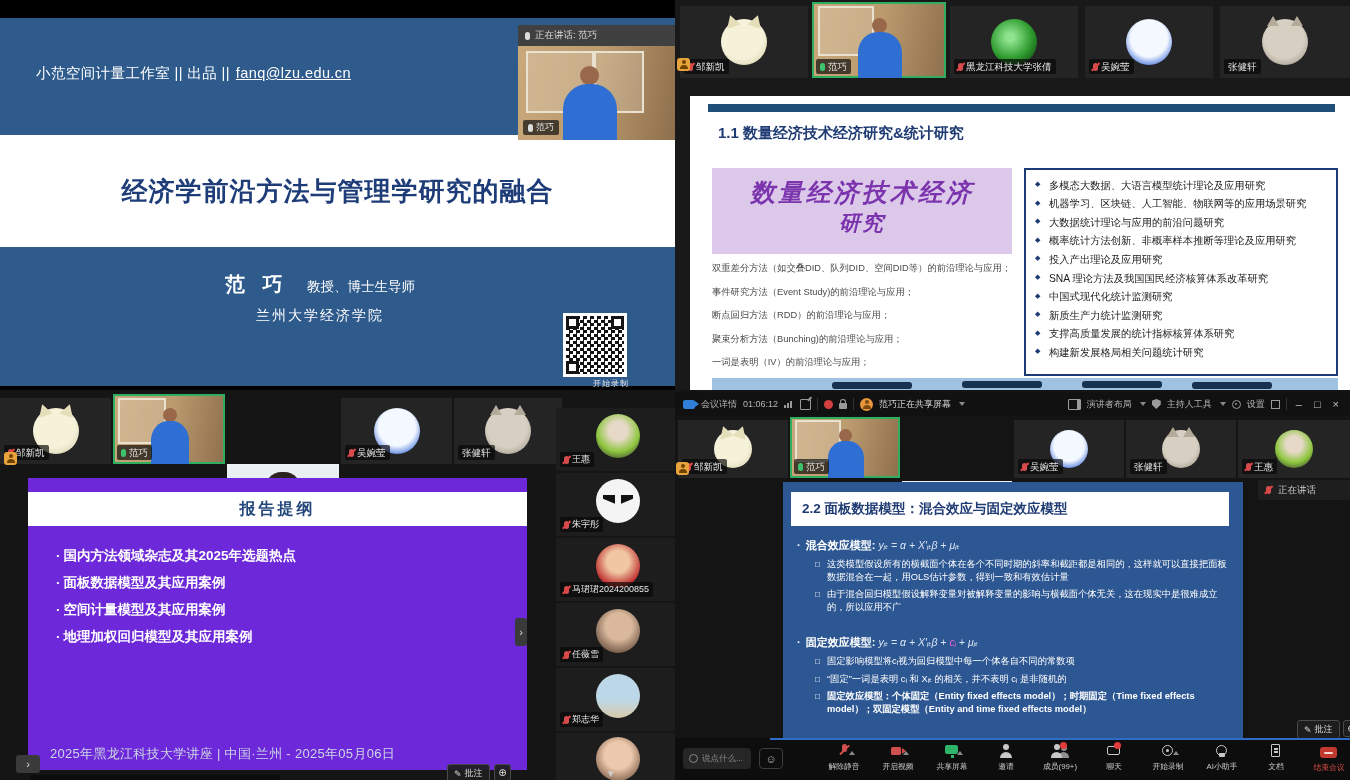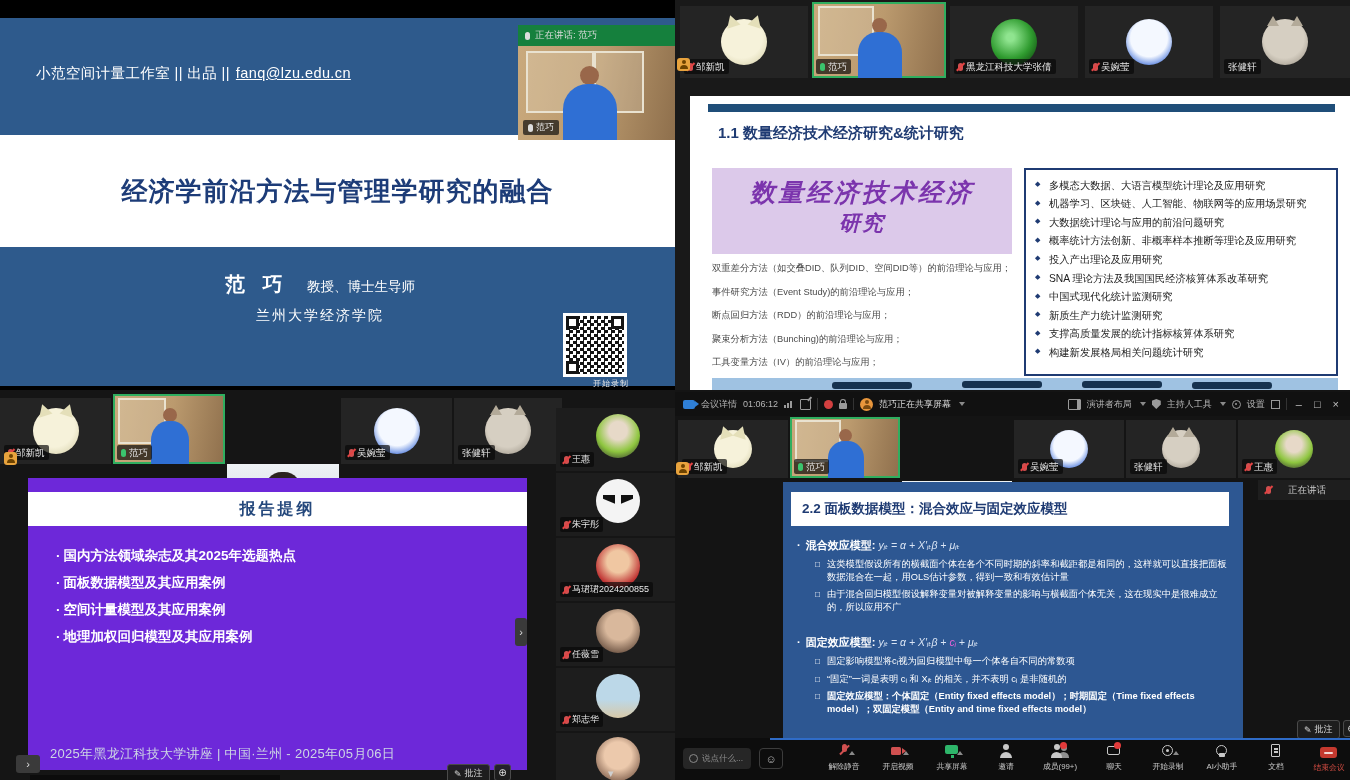--- a/index.html
+++ b/index.html
@@ -54,21 +54,21 @@
   .tl-bot{position:absolute;left:0;top:247px;width:675px;height:139px;background:#2e5a8c;color:#fff;}
   .tl-speaker{position:absolute;left:0;width:640px;top:24px;text-align:center;}
   .tl-speaker b{font-size:20px;letter-spacing:6px;}
   .tl-speaker span{font-size:13.5px;margin-left:14px;}
   .tl-affil{position:absolute;left:0;width:640px;top:60px;text-align:center;font-size:14px;letter-spacing:2px;}
   .qr{position:absolute;right:48px;top:66px;width:64px;height:64px;background:#fff;padding:3px;box-sizing:border-box;}
   .qr-grid{width:100%;height:100%;background:repeating-conic-gradient(#141414 0% 25%,#fff 0% 50%) 0 0/7px 7px;position:relative;}
   .qr-eye{position:absolute;width:13px;height:13px;border:3px solid #141414;background:#fff;box-sizing:border-box;}
   .qr-cap{position:absolute;right:46px;top:131px;font-size:8px;color:#e8e8e8;letter-spacing:1px;}
   .tl-video{position:absolute;right:0;top:25px;width:157px;height:115px;background:#222;}
-  .tl-vhead{height:21px;background:#15803d;display:flex;align-items:center;gap:5px;padding:0 7px;color:#ddd;font-size:9.5px;}
+  .tl-vhead{height:21px;background:#404040;display:flex;align-items:center;gap:5px;padding:0 7px;color:#ddd;font-size:9.5px;}
   .tl-vbody{position:relative;height:94px;}
   .tl-vlabel{position:absolute;left:5px;bottom:5px;background:rgba(16,16,16,.7);padding:1px 5px;font-size:9px;color:#eee;display:flex;gap:3px;align-items:center;border-radius:2px;}
   
   #q-tr{left:675px;top:0;width:675px;height:390px;background:#191919;}
   #tr-slide{position:absolute;left:15px;top:96px;width:660px;height:294px;background:#fff;}
   .tr-navybar{position:absolute;left:18px;top:8px;width:627px;height:8px;background:#1f4e79;}
   .tr-heading{position:absolute;left:28px;top:28px;font-size:15px;font-weight:bold;color:#1f3b73;}
   .tr-purple{position:absolute;left:22px;top:72px;width:300px;height:86px;background:#dcc9ea;color:#7b34ad;
     font-family:"DejaVu Serif","Liberation Serif",serif;font-style:italic;font-weight:bold;text-align:center;}
   .tr-purple .l1{font-size:25px;letter-spacing:3px;margin-top:8px;}
@@ -119,21 +119,21 @@
   .tb-av::before{content:"";position:absolute;left:4.5px;top:2.5px;width:4px;height:4px;border-radius:50%;background:#7a4a10;}
   .tb-av::after{content:"";position:absolute;left:2.5px;top:7.5px;width:8px;height:4px;border-radius:4px 4px 0 0;background:#7a4a10;}
   .tb-caret{display:inline-block;border-left:3px solid transparent;border-right:3px solid transparent;border-top:4px solid #8a8a8a;margin-left:2px;}
   .tb-layout{width:11px;height:9px;border:1px solid #9a9a9a;border-radius:1px;position:relative;}
   .tb-layout::after{content:"";position:absolute;right:0;top:0;width:3px;height:100%;background:#9a9a9a;}
   .tb-shield{width:9px;height:10px;background:#9a9a9a;clip-path:polygon(50% 0,100% 18%,100% 55%,50% 100%,0 55%,0 18%);}
   .tb-gear{width:9px;height:9px;border:1.5px solid #9a9a9a;border-radius:50%;position:relative;box-sizing:border-box;}
   .tb-gear::after{content:"";position:absolute;left:2px;top:2px;width:2px;height:2px;border-radius:50%;background:#9a9a9a;}
   .tb-fs{width:9px;height:9px;border:1.5px solid #9a9a9a;box-sizing:border-box;}
   .winbtn{color:#c0c0c0;font-size:11px;line-height:11px;padding:0 3px;}
-  .spk-pill{position:absolute;left:583px;top:90px;width:92px;height:20px;background:#1e1e1e;display:flex;align-items:center;gap:17px;
+  .spk-pill{position:absolute;left:583px;top:90px;width:92px;height:20px;background:#1e1e1e;display:flex;align-items:center;gap:7px;
     color:#c9c9c9;font-size:9.5px;padding:0 8px;box-sizing:border-box;}
   #br-slide{position:absolute;left:108px;top:92px;width:460px;height:260px;background:#2d5792;}
   .br-header{position:absolute;left:8px;top:10px;width:438px;height:34px;background:#fff;display:flex;align-items:center;padding-left:11px;box-sizing:border-box;}
   .br-heading{color:#1f3b73;font-weight:bold;font-size:13.5px;}
   .br-body{position:absolute;left:14px;top:56px;width:436px;color:#fff;}
   .br-lead{font-size:11px;font-weight:bold;}
   .br-lead::before{content:"·";margin-right:2px;}
   .br-formula{font-style:italic;font-weight:normal;font-size:10.5px;color:#d9e4f4;}
   .br-sub{font-size:9.3px;line-height:12.5px;margin:5px 0 0 18px;position:relative;padding-left:12px;}
   .br-sub::before{content:"□";position:absolute;left:0;top:0;font-size:8.5px;}
@@ -262,21 +262,21 @@
     <div class="tr-heading">1.1 数量经济技术经济研究&amp;统计研究</div>
     <div class="tr-purple">
       <div class="l1">数量经济技术经济</div>
       <div class="l2">研究</div>
     </div>
     <div class="tr-methods">
       <p>双重差分方法（如交叠DID、队列DID、空间DID等）的前沿理论与应用；</p>
       <p>事件研究方法（Event Study)的前沿理论与应用；</p>
       <p>断点回归方法（RDD）的前沿理论与应用；</p>
       <p>聚束分析方法（Bunching)的前沿理论与应用；</p>
-      <p>工具变量方法（IV）的前沿理论与应用；</p>
+      <p>一词是表明（IV）的前沿理论与应用；</p>
       <p>合成控制方法（SCM）的前沿理论与应用；</p>
     </div>
     <div class="tr-rightbox">
       <ul>
         <li>多模态大数据、大语言模型统计理论及应用研究</li>
         <li>机器学习、区块链、人工智能、物联网等的应用场景研究</li>
         <li>大数据统计理论与应用的前沿问题研究</li>
         <li>概率统计方法创新、非概率样本推断等理论及应用研究</li>
         <li>投入产出理论及应用研究</li>
         <li>SNA 理论方法及我国国民经济核算体系改革研究</li>

